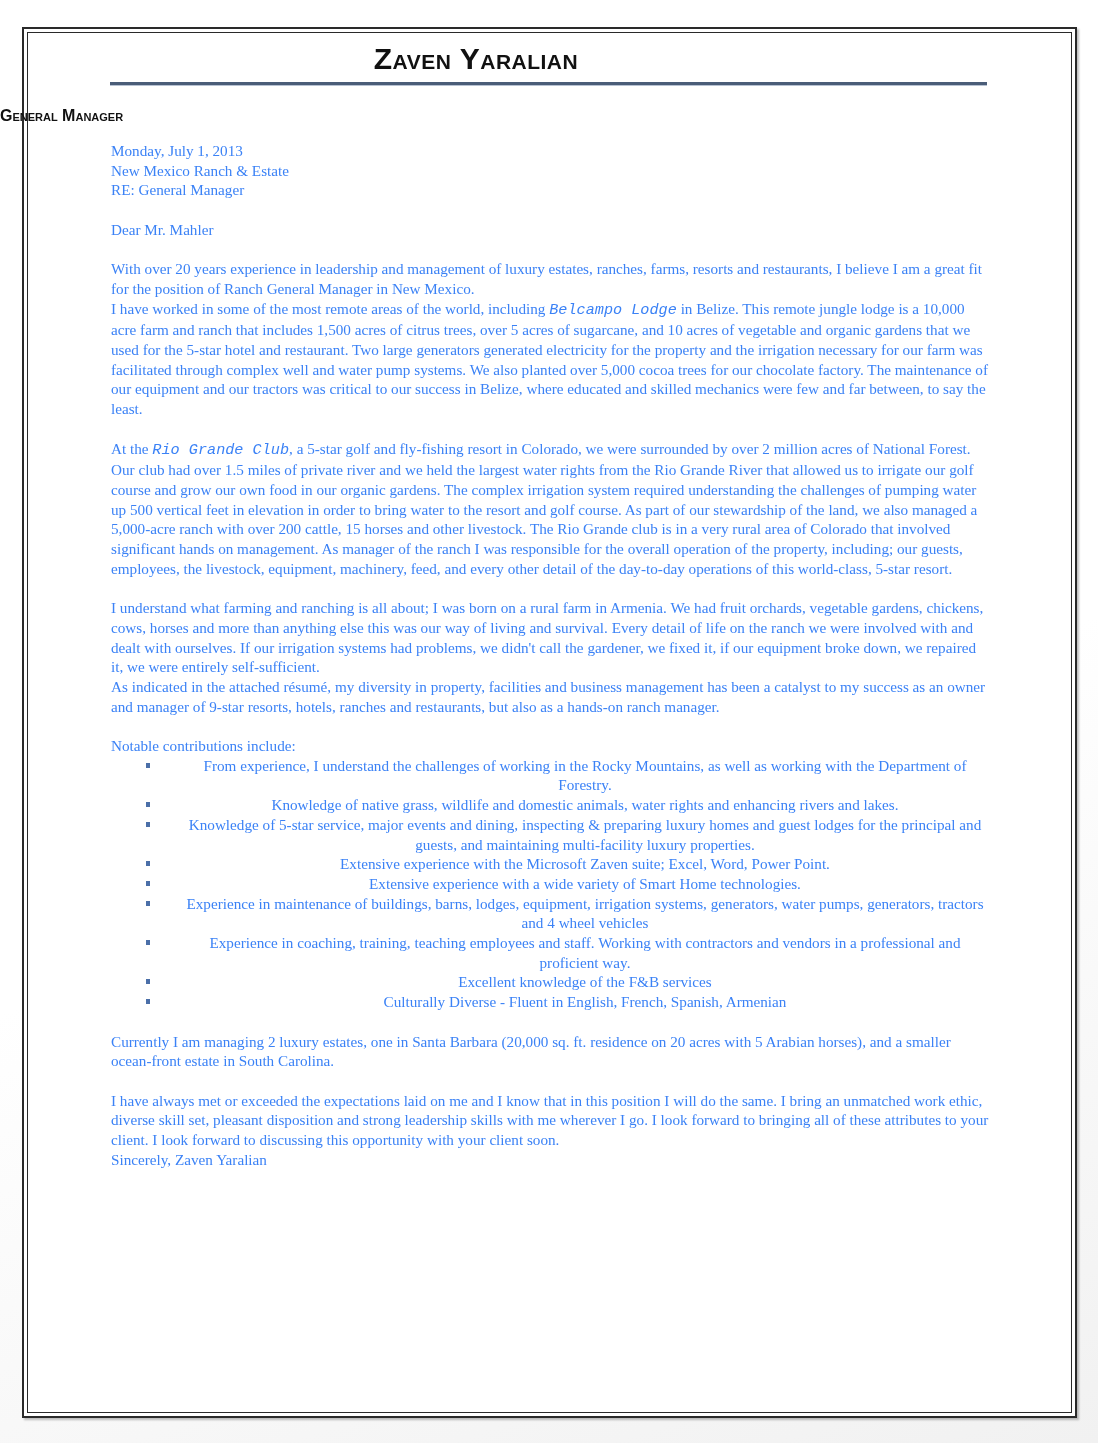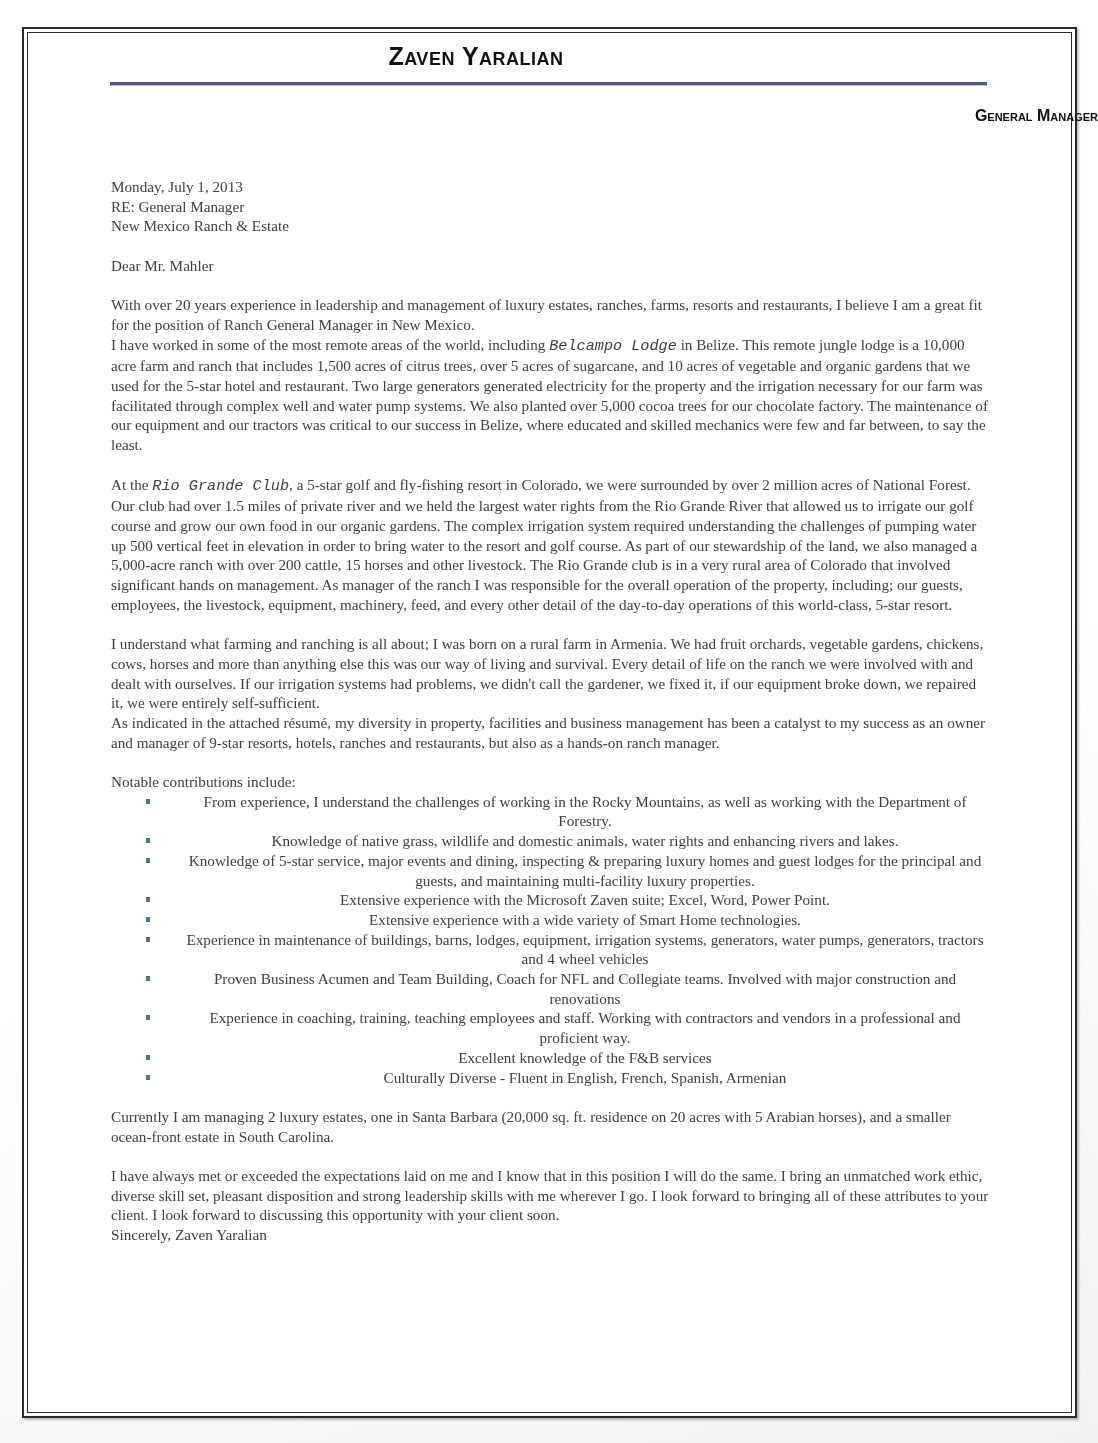--- a/index.html
+++ b/index.html
@@ -41,55 +41,54 @@
       height: 1443px;
     }
     .name {
       position: absolute;
       left: 0;
       width: 952px;
       top: 42px;
       text-align: center;
       font-family: "Liberation Sans", "DejaVu Sans", sans-serif;
       font-weight: bold;
-      font-size: 25px;
+      font-size: 30px;
       letter-spacing: 0.5px;
       font-variant: small-caps;
       color: #111;
     }
     .rule {
       position: absolute;
       left: 110px;
       width: 877px;
       top: 82px;
       height: 3px;
       background: #4a5d78;
       box-shadow: 0 1px 0 #b7c2d2;
     }
     .title {
       position: absolute;
       left: 0;
       width: 1098px;
       top: 107px;
-      text-align: right;
+      text-align: left;
       font-family: "Liberation Sans", "DejaVu Sans", sans-serif;
       font-weight: bold;
       font-size: 16px;
       font-variant: small-caps;
       color: #111;
     }
     .body {
       position: absolute;
       left: 111px;
       top: 141px;
       width: 880px;
       font-size: 15.2px;
       line-height: 19.7px;
-      color: #404040;
-      margin-top: 36px;
+      color: #3b82f6;
     }
     .body p {
       margin: 0;
     }
     .gap {
       height: 19.7px;
     }
     .list {
       margin: 0;
       padding: 0;
@@ -117,22 +116,22 @@
   <div class="frame-inner"></div>
 </div>
 
 <div class="page">
   <div class="name">Zaven Yaralian</div>
   <div class="rule"></div>
   <div class="title">General Manager</div>
 
   <div class="body">
     <p>Monday, July 1, 2013</p>
+    <p>New Mexico Ranch &amp; Estate</p>
     <p>RE:  General Manager</p>
-    <p>New Mexico Ranch &amp; Estate</p>
     <div class="gap"></div>
     <p>Dear Mr. Mahler</p>
     <div class="gap"></div>
 
     <p>With over 20 years experience in leadership and management of luxury estates, ranches, farms, resorts and restaurants, I believe I am a great fit for the position of Ranch General Manager in New Mexico.</p>
     <p><span>I have worked in some of the most remote areas of the world, including </span><em>Belcampo Lodge</em><span> in Belize. This remote jungle lodge is a 10,000 acre farm and ranch that includes 1,500 acres of citrus trees, over 5 acres of sugarcane, and 10 acres of vegetable and organic gardens that we used for the 5-star hotel and restaurant. Two large generators generated electricity for the property and the irrigation necessary for our farm was facilitated through complex well and water pump systems. We also planted over 5,000 cocoa trees for our chocolate factory.  The maintenance of our equipment and our tractors was critical to our success in Belize, where educated and skilled mechanics were few and far between, to say the least.</span></p>
     <div class="gap"></div>
 
     <p><span>At the </span><em>Rio Grande Club</em><span>, a 5-star golf and fly-fishing resort in Colorado, we were surrounded by over 2 million acres of National Forest. Our club had over 1.5 miles of private river and we held the largest water rights from the Rio Grande River that allowed us to irrigate our golf course and grow our own food in our organic gardens. The complex irrigation system required understanding the challenges of pumping water up 500 vertical feet in elevation in order to bring water to the resort and golf course.  As part of our stewardship of the land, we also managed a 5,000-acre ranch with over 200 cattle, 15 horses and other livestock. The Rio Grande club is in a very rural area of Colorado that involved significant hands on management. As manager of the ranch I was responsible for the overall operation of the property, including; our guests, employees, the livestock, equipment, machinery, feed, and every other detail of the day-to-day operations of this world-class, 5-star resort.</span></p>
     <div class="gap"></div>
@@ -143,21 +142,20 @@
 
     <p>Notable contributions include:</p>
     <ul class="list">
       <li><span class="bullet"></span><span>From experience, I understand the challenges of working in the Rocky Mountains, as well as working with the Department of Forestry.</span></li>
       <li><span class="bullet"></span><span>Knowledge of native grass, wildlife and domestic animals, water rights and enhancing rivers and lakes.</span></li>
       <li><span class="bullet"></span><span>Knowledge of 5-star service, major events and dining, inspecting &amp; preparing luxury homes and guest lodges for the principal and guests, and maintaining multi-facility luxury properties.</span></li>
       <li><span class="bullet"></span></li>
       <li><span class="bullet"></span><span>Extensive experience with the Microsoft Zaven suite; Excel, Word, Power Point.</span></li>
       <li><span class="bullet"></span><span>Extensive experience with a wide variety of Smart Home technologies.</span></li>
       <li><span class="bullet"></span><span>Experience in maintenance of buildings, barns, lodges, equipment, irrigation systems, generators, water pumps, generators, tractors and 4 wheel vehicles</span></li>
-      <li><span class="bullet"></span><span>Proven Business Acumen and Team Building, Coach for NFL and Collegiate teams. Involved with major construction and renovations</span></li>
       <li><span class="bullet"></span><span>Experience in coaching, training, teaching employees and staff. Working with contractors and vendors in a professional and proficient way.</span></li>
       <li><span class="bullet"></span><span>Excellent knowledge of the F&amp;B services</span></li>
       <li><span class="bullet"></span><span>Culturally Diverse - Fluent in English, French, Spanish, Armenian</span></li>
     </ul>
     <div class="gap"></div>
 
     <p>Currently I am managing 2 luxury estates, one in Santa Barbara (20,000 sq. ft. residence on 20 acres with 5 Arabian horses), and a smaller ocean-front estate in South Carolina.</p>
     <div class="gap"></div>
 
     <p>I have always met or exceeded the expectations laid on me and I know that in this position I will do the same. I bring an unmatched work ethic, diverse skill set, pleasant disposition and strong leadership skills with me wherever I go. I look forward to bringing all of these attributes to your client. I look forward to discussing this opportunity with your client soon.</p>

